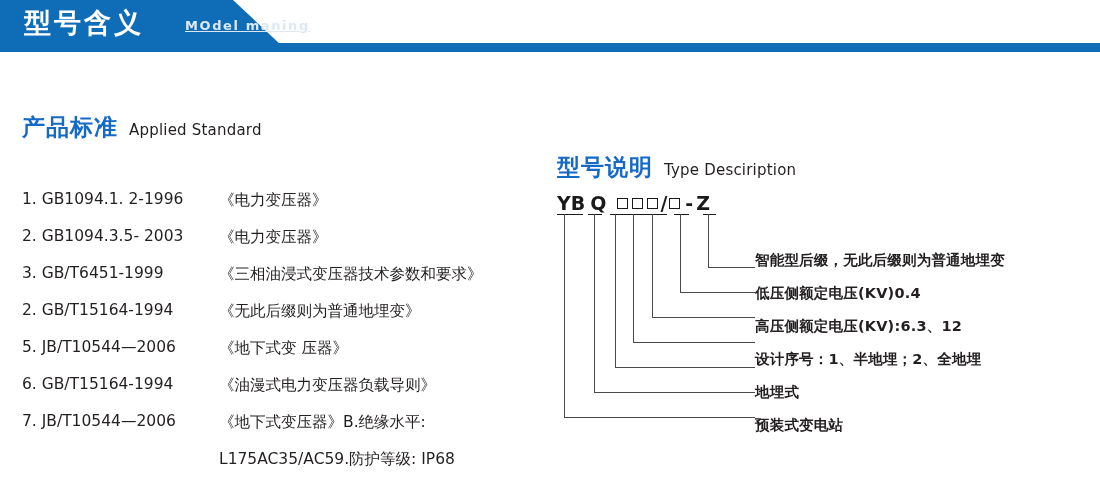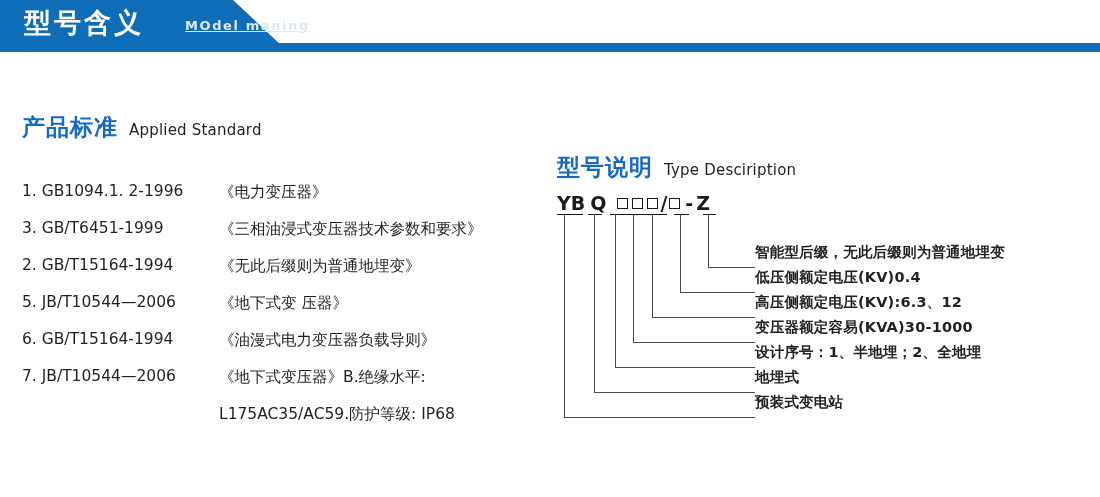--- a/index.html
+++ b/index.html
@@ -86,21 +86,21 @@
     font-family: "DejaVu Sans", "Liberation Sans", sans-serif;
     vertical-align: baseline;
   }
   #heading-standard { left: 22px; top: 112px; }
   #heading-type     { left: 557px; top: 112px; margin-top: 40px; }
 
   
   #standards-list {
     position: absolute;
     left: 22px;
-    top: 182px;
+    top: 190px;
     width: 530px;
   }
   .standard-row {
     height: 37px;
     font-size: 15.5px;
     color: #231f20;
     white-space: nowrap;
     font-family: "DejaVu Sans", "Liberation Sans", sans-serif;
   }
   .std-code {
@@ -178,20 +178,21 @@
   }
   .type-label {
     height: 25px;
     font-size: 14.5px;
     font-weight: bold;
     color: #231f20;
     white-space: nowrap;
     line-height: 25px;
     letter-spacing: 0.2px;
     font-family: "DejaVu Sans", "Liberation Sans", sans-serif;
+    margin-top: 8px;
   }
 </style>
 </head>
 <body>
 
 <div id="header-banner">
   <div id="banner-shape"></div>
   <div id="banner-strip"></div>
   <div id="banner-title">型号含义</div>
   <div id="banner-subtitle">MOdel maning</div>
@@ -203,20 +204,23 @@
 
 <div class="section-heading" id="heading-type">
   <span class="heading-cn">型号说明</span><span class="heading-en">Type Desciription</span>
 </div>
 
 <div id="standards-list">
   <div class="standard-row">
     <span class="std-code" style="width:197px">1. GB1094.1. 2-1996</span><span class="std-name">《电力变压器》</span>
   </div>
   <div class="standard-row">
+    <span class="std-code" style="width:197px">2. GB1094.3.5- 2003</span><span class="std-name">《电力变压器》</span>
+  </div>
+  <div class="standard-row">
     <span class="std-code" style="width:197px">3. GB/T6451-1999</span><span class="std-name">《三相油浸式变压器技术参数和要求》</span>
   </div>
   <div class="standard-row">
     <span class="std-code" style="width:197px">2. GB/T15164-1994</span><span class="std-name">《无此后缀则为普通地埋变》</span>
   </div>
   <div class="standard-row">
     <span class="std-code" style="width:197px">5. JB/T10544—2006</span><span class="std-name">《地下式变 压器》</span>
   </div>
   <div class="standard-row">
     <span class="std-code" style="width:197px">6. GB/T15164-1994</span><span class="std-name">《油漫式电力变压器负载导则》</span>
@@ -258,17 +262,16 @@
   <div class="leader-h" style="left:123px;top:100px; width:75px;"></div>
 
   <div class="leader-v" style="left:151px;top:22px; height:53px;"></div>
   <div class="leader-h" style="left:151px;top:75px; width:47px;"></div>
 </div>
 
 <div id="type-labels">
   <div class="type-label">智能型后缀，无此后缀则为普通地埋变</div>
   <div class="type-label">低压侧额定电压(KV)0.4</div>
   <div class="type-label">高压侧额定电压(KV):6.3、12</div>
-  <div class="type-label">变压器额定容易(KVA)30-1000</div>
   <div class="type-label">设计序号：1、半地埋；2、全地埋</div>
   <div class="type-label">地埋式</div>
   <div class="type-label">预装式变电站</div>
 </div>
 
 </body></html>

